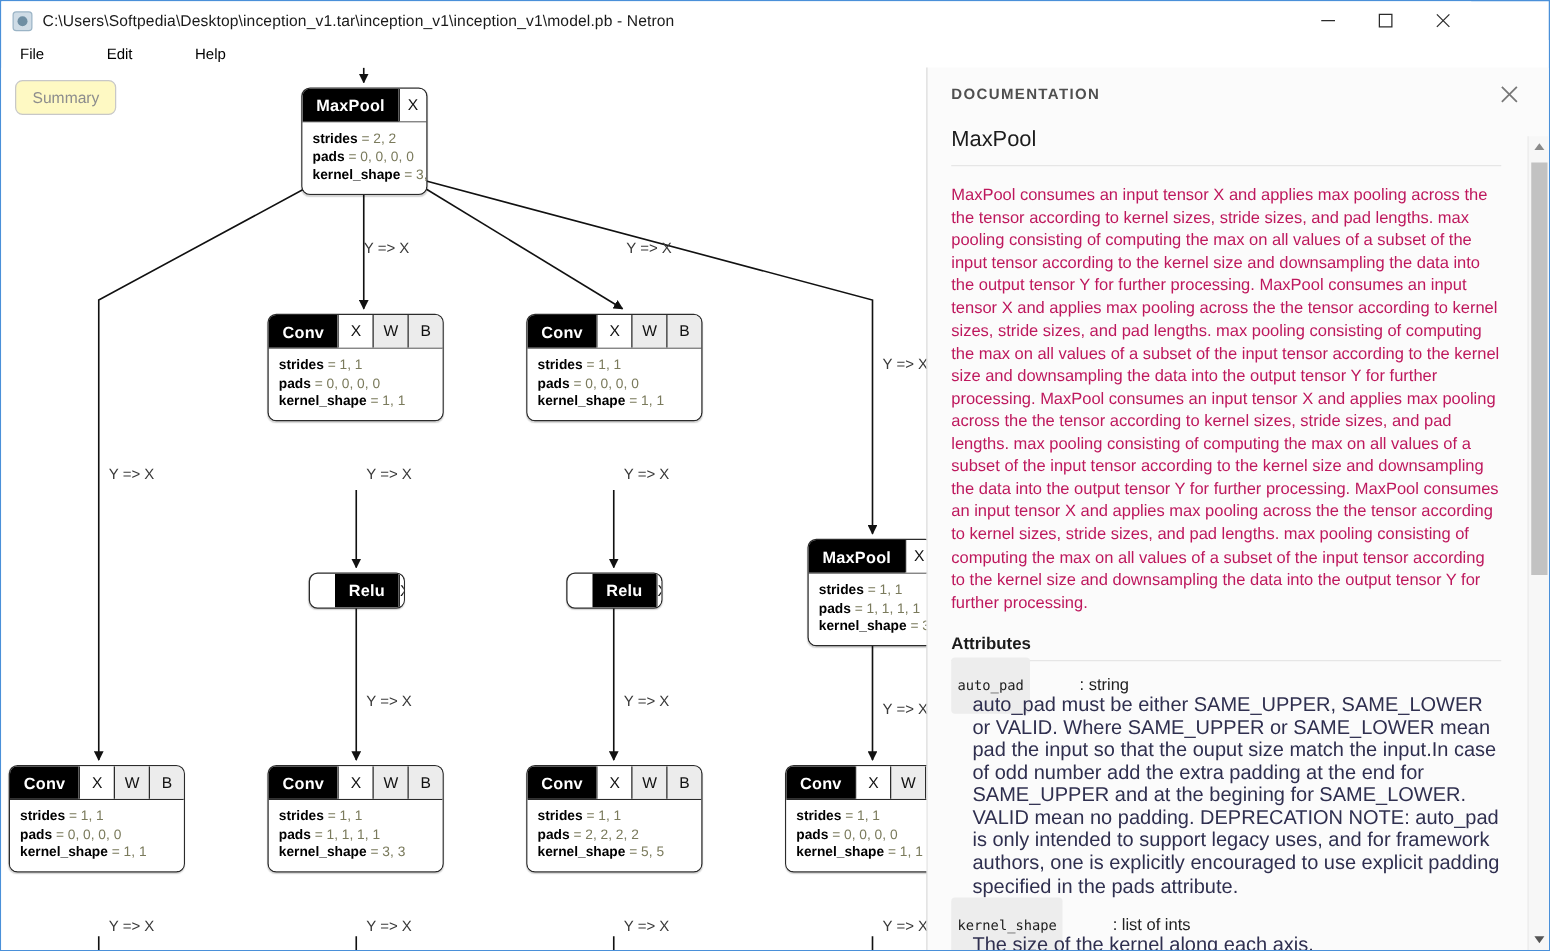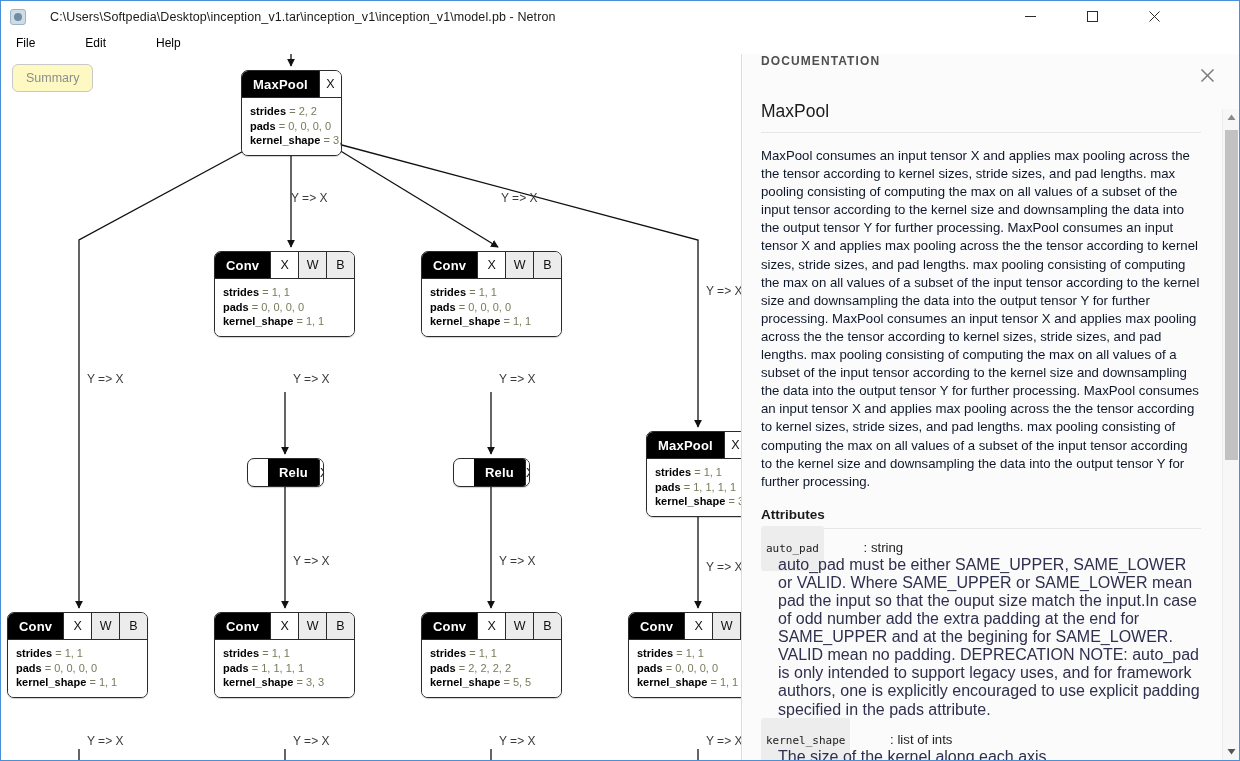--- a/index.html
+++ b/index.html
@@ -18,21 +18,21 @@
     border: 1px solid #4a90d9;
     background: #ffffff;
     overflow: hidden;
   }
 
   
   .titlebar {
     position: absolute; left: 0; top: 0;
     width: 1176px; height: 31px;
     background: #ffffff;
-    display: flex; align-items: center; gap: 16px;
+    display: flex; align-items: center;
   }
   .tb-icon {
     width: 16px; height: 16px;
     margin-left: 9px; margin-right: 8px;
     border-radius: 3px;
     background: #cfdce6;
     border: 1px solid #9bb4c6;
     position: relative;
     flex: none;
   }
@@ -169,21 +169,21 @@
   .doc-pane {
     position: absolute; left: 740px; top: 0;
     width: 498px; height: 706px;
     background: #fbfbfb;
     border-left: 1px solid #dcdcdc;
     overflow: hidden;
   }
   .doc-header {
     position: absolute; left: 0; top: 0;
     width: 498px; height: 41px;
-    display: flex; align-items: flex-start;
+    display: flex; align-items: center;
     padding: 0 0 0 19px;
   }
   .doc-header-title {
     font-size: 12px;
     letter-spacing: 1.1px;
     color: #4f4f4f;
     font-weight: bold;
   }
   .doc-close {
     position: absolute; right: 22px; top: 11px;
@@ -204,21 +204,21 @@
     font-weight: normal;
   }
   .doc-sep {
     height: 1px;
     background: #e6e6e6;
     margin: 0 0 14px 0;
   }
   .doc-para {
     font-size: 13.2px;
     line-height: 18.1px;
-    color: #0f172a;
+    color: #be185d;
     margin: 0 0 16px 0;
     text-align: left;
   }
   .doc-section-title {
     font-size: 13.5px;
     font-weight: bold;
     color: #1b1b1b;
     margin: 2px 0 6px 0;
   }
   .attr-block { margin: 0 0 13px 0; }

